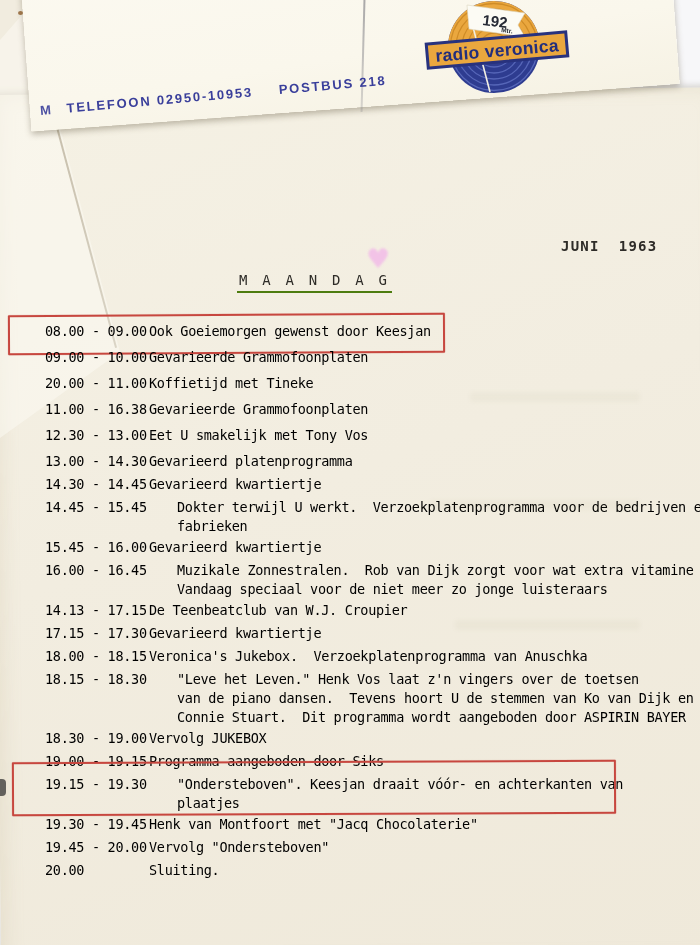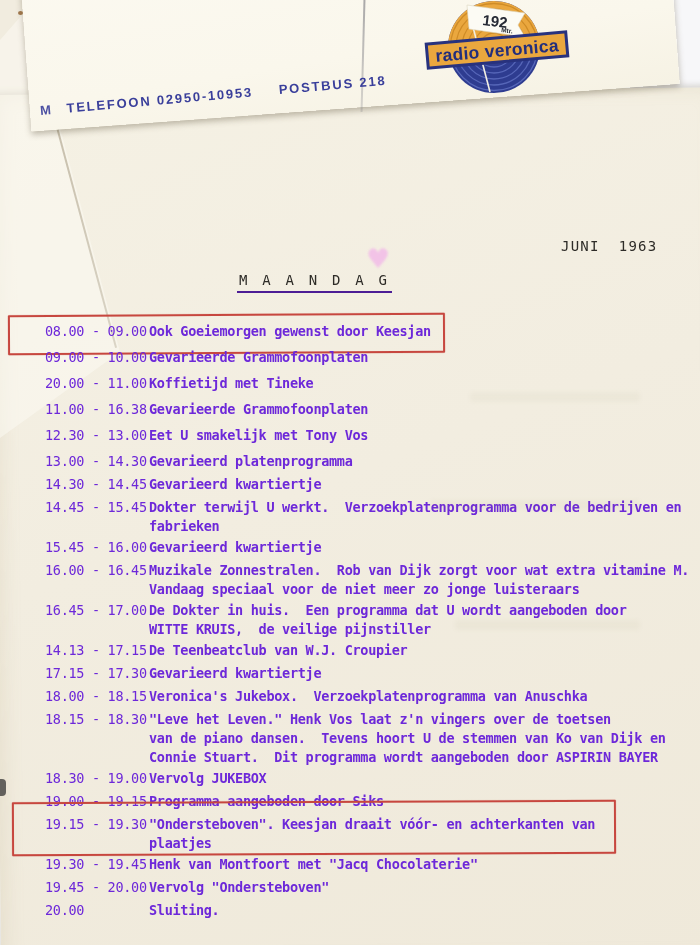--- a/index.html
+++ b/index.html
@@ -62,39 +62,39 @@
   }
   .ghost { position:absolute; background:#8a8a60; opacity:.05; filter:blur(2px); border-radius:3px; }
   .g1 { left:470px; top:392px; width:170px; height:10px; }
   .g2 { left:430px; top:500px; width:210px; height:10px; }
   .g3 { left:455px; top:620px; width:185px; height:10px; }
   
   .logo-wrap { position:absolute; left:422px; top:-2px; width:150px; height:102px; }
   
   .month-year {
     position:absolute; left:561px; top:238px;
-    font-size:14px; letter-spacing:1.2px; color:#2e2c28; white-space:pre;
+    font-size:14px; letter-spacing:1.2px; color:#2e2c28; white-space:pre;font-weight:bold;
   }
   .day-heading {
     position:absolute; left:237px; top:272px;
     font-size:14px; letter-spacing:3.2px; color:#2d2b27;
-    border-bottom:2px solid #4c1d95; padding:0 2px 3px 2px; white-space:pre;
+    border-bottom:2px solid #4d7c0f; padding:0 2px 3px 2px; white-space:pre;
   }
   .schedule {
     position:absolute; left:45px; top:322px; width:650px;
   }
-  .sched-row { display:flex; margin-bottom:4px; position:relative; color:#6d28d9; }
+  .sched-row { display:flex; margin-bottom:4px; position:relative; color:#000000; }
   .sched-row.wide  { margin-bottom:7px; }
-  .sched-row.tight { margin-bottom:2px; }
+  .sched-row.tight { margin-bottom:2px;gap:28px; }
   .sched-row .time {
     width:104px; flex:0 0 104px; font-size:13.5px; line-height:19px;
     letter-spacing:-0.3px; white-space:pre;
   }
   .sched-row .desc {
-    font-size:13.5px; line-height:19px; letter-spacing:-0.3px; white-space:pre;font-weight:bold;
+    font-size:13.5px; line-height:19px; letter-spacing:-0.3px; white-space:pre;
   }
   .hl-box {
     position:absolute; border:2px solid #c7473f; border-radius:1px;
     pointer-events:none; box-shadow:0 0 0 .5px rgba(199,71,63,.15);
   }
   .hl-1 { left:-37px; top:-8px;  width:437px; height:40px; transform:rotate(-0.3deg); }
   .hl-2 { left:-33px; top:-14px; width:604px; height:54px; transform:rotate(-0.25deg); }
 </style>
 </head>
 <body>
@@ -199,25 +199,20 @@
       </div>
       <div class="sched-row">
         <div class="time">15.45 - 16.00</div>
         <div class="desc">Gevarieerd kwartiertje</div>
       </div>
       <div class="sched-row tight">
         <div class="time">16.00 - 16.45</div>
         <div class="desc">Muzikale Zonnestralen.  Rob van Dijk zorgt voor wat extra vitamine M.
 Vandaag speciaal voor de niet meer zo jonge luisteraars</div>
       </div>
-      <div class="sched-row tight">
-        <div class="time">16.45 - 17.00</div>
-        <div class="desc">De Dokter in huis.  Een programma dat U wordt aangeboden door
-WITTE KRUIS,  de veilige pijnstiller</div>
-      </div>
       <div class="sched-row">
         <div class="time">14.13 - 17.15</div>
         <div class="desc">De Teenbeatclub van W.J. Croupier</div>
       </div>
       <div class="sched-row">
         <div class="time">17.15 - 17.30</div>
         <div class="desc">Gevarieerd kwartiertje</div>
       </div>
       <div class="sched-row">
         <div class="time">18.00 - 18.15</div>

